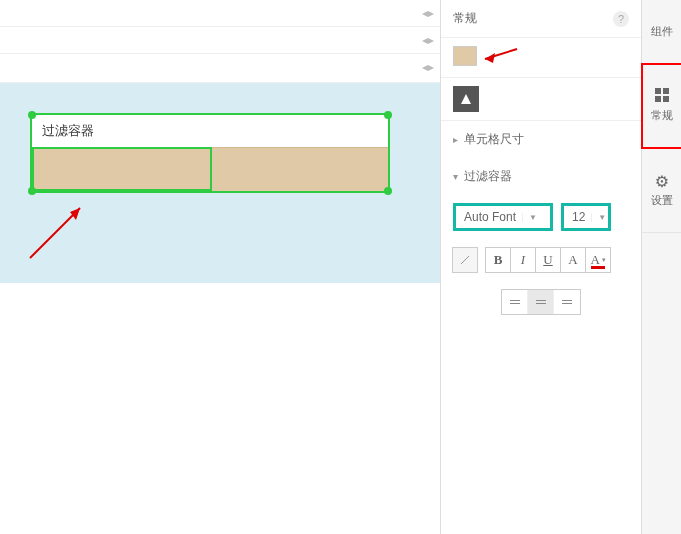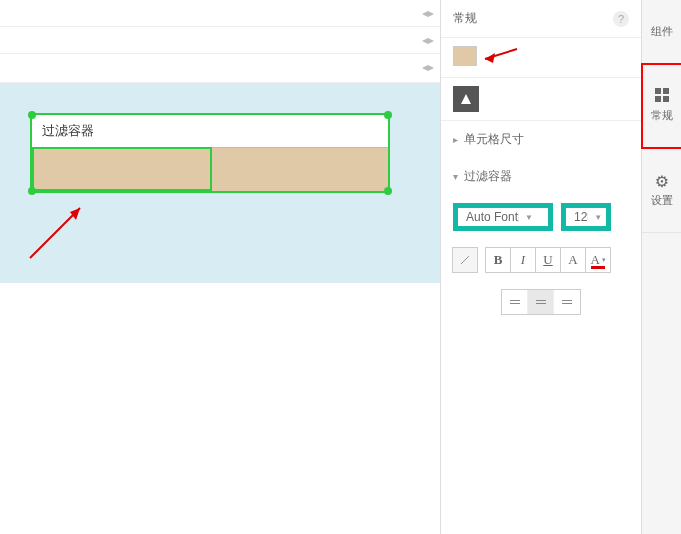--- a/index.html
+++ b/index.html
@@ -33,21 +33,21 @@
 .color-swatch { width: 24px; height: 20px; background: #e0c9a6; border: 1px solid #ccc; display: inline-block; cursor: pointer; }
 .border-row, .opacity-row, .align-row, .font-row { display: flex; align-items: center; gap: 8px; padding: 8px 12px; color: #666; }
 .border-btn { width: 26px; height: 22px; border: 1px solid #ccc; background: #fff; display: inline-flex; align-items: center; justify-content: center; cursor: pointer; position: relative; }
 .border-btn .dd { position: absolute; right: 2px; bottom: 1px; font-size: 7px; color: #888; }
 .num-input { width: 48px; height: 24px; border: 1px solid #ccc; text-align: center; }
 .spin { display: inline-flex; flex-direction: column; }
 .spin button { width: 14px; height: 12px; border: 1px solid #ccc; background: #fff; font-size: 7px; line-height: 1; cursor: pointer; color: #888; }
 .checkbox { width: 13px; height: 13px; border: 1px solid #ccc; display: inline-block; cursor: pointer; }
 .style-btn { width: 26px; height: 26px; background: #555; display: inline-flex; align-items: center; justify-content: center; cursor: pointer; }
 .plus-circle { width: 16px; height: 16px; border: 1px solid #bbb; border-radius: 50%; color: #bbb; display: inline-flex; align-items: center; justify-content: center; font-size: 12px; cursor: pointer; }
-.select-box { height: 28px; border: 5px solid #14b8a6; display: inline-flex; align-items: center; padding: 4px 8px; cursor: pointer; background: #fff; }
+.select-box { height: 28px; border: 3px solid #14b8a6; display: inline-flex; align-items: center; padding: 4px 8px; cursor: pointer; gap: 6px; background: #fff; }
 .select-box .dd { font-size: 8px; color: #999; border-left: 1px solid #eee; padding-left: 6px; }
 .fmt-group { display: flex; gap: 0; }
 .fmt-btn { width: 26px; height: 26px; border: 1px solid #ccc; background: #fff; display: inline-flex; align-items: center; justify-content: center; cursor: pointer; font-size: 13px; font-family: Georgia, serif; margin-left: -1px; }
 .fmt-btn.color-a { position: relative; }
 .fmt-btn.color-a::after { content: ''; position: absolute; bottom: 3px; left: 5px; right: 5px; height: 3px; background: #d00; }
 .align-group { display: flex; border: 1px solid #ccc; }
 .align-btn { width: 26px; height: 24px; background: #fff; display: inline-flex; align-items: center; justify-content: center; cursor: pointer; border-right: 1px solid #eee; }
 .align-btn:last-child { border-right: none; }
 .align-btn.active { background: #e8e8e8; }
 .align-lines { display: flex; flex-direction: column; gap: 2px; }

